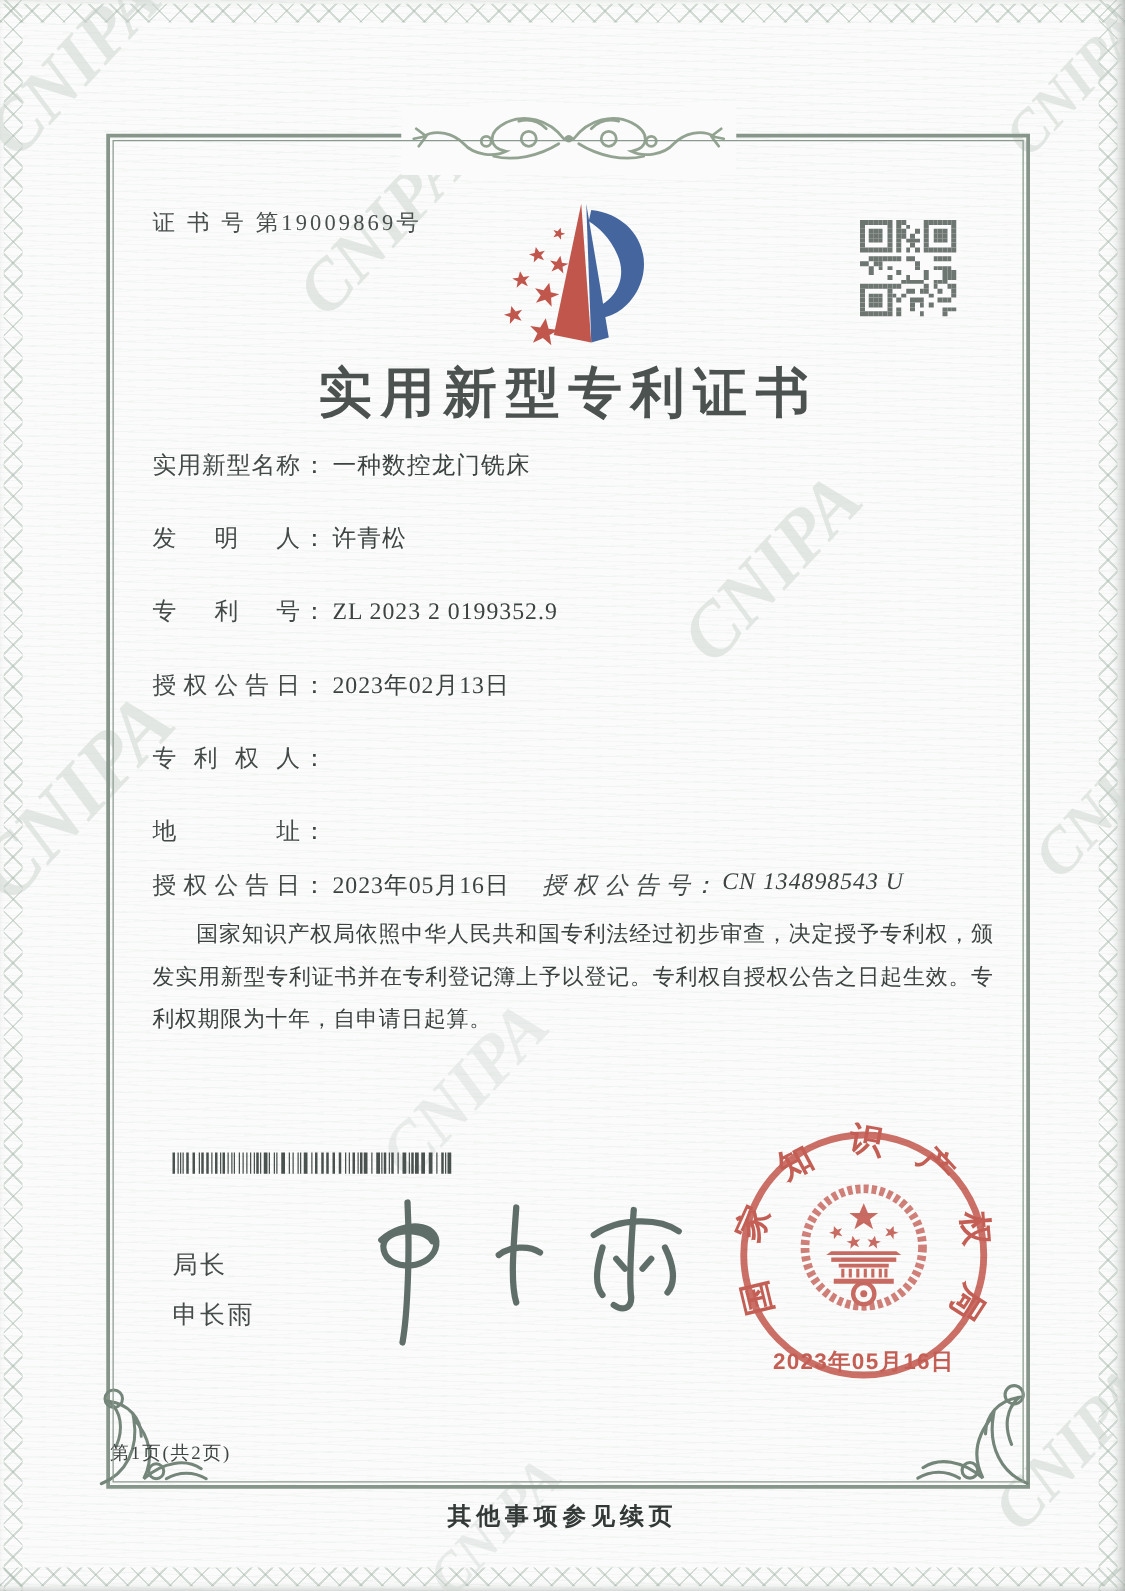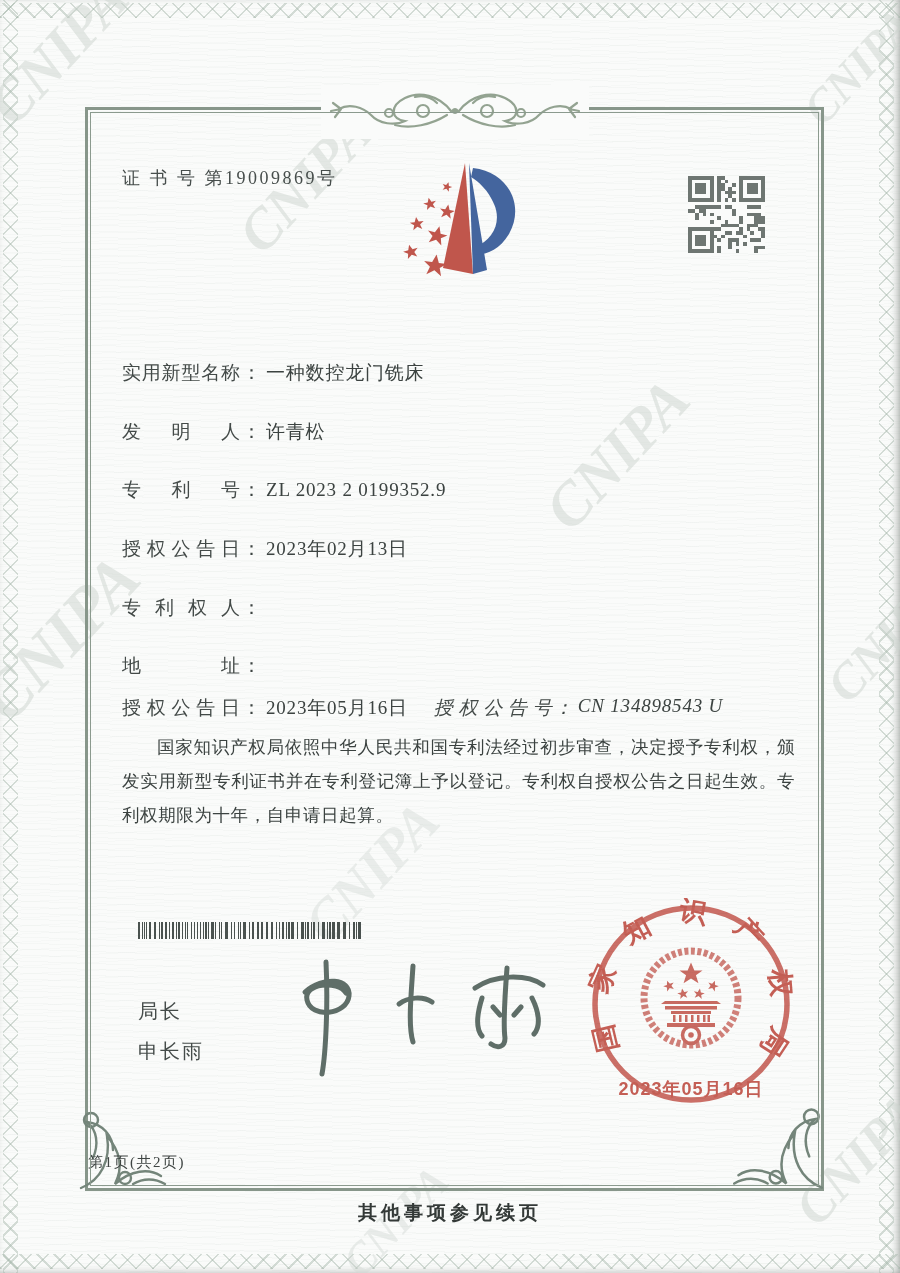--- a/index.html
+++ b/index.html
@@ -592,20 +592,21 @@
         <div class="c on"></div>
         <div class="c"></div>
         <div class="c"></div>
         <div class="c"></div>
         <div class="c"></div>
         <div class="c on"></div>
         <div class="c"></div>
         <div class="c"></div>
       </div>
 
+    <div class="title">实用新型专利证书</div>
 
     <div class="fields">
       <div class="f-row">
         <span class="f-label">实用新型名称</span>
         <span class="f-colon">：</span>
         <span class="f-value">一种数控龙门铣床</span>
       </div>
       <div class="f-row">
         <span class="f-label">发明人</span>
         <span class="f-colon">：</span>

